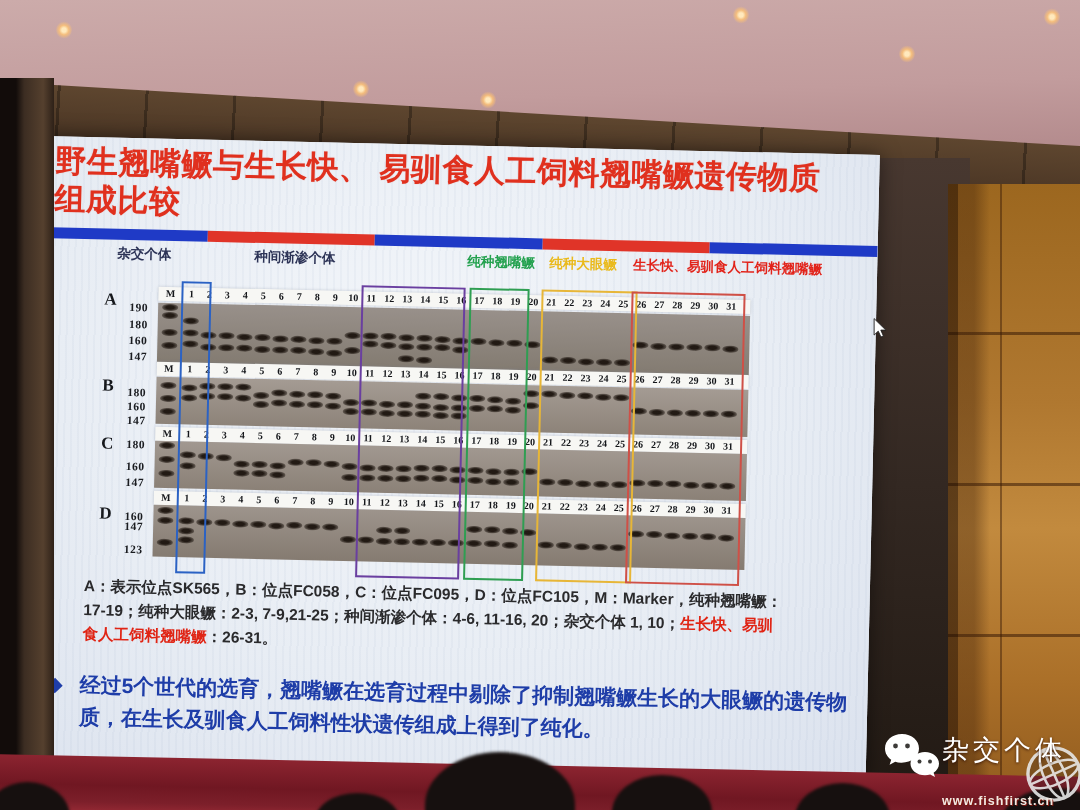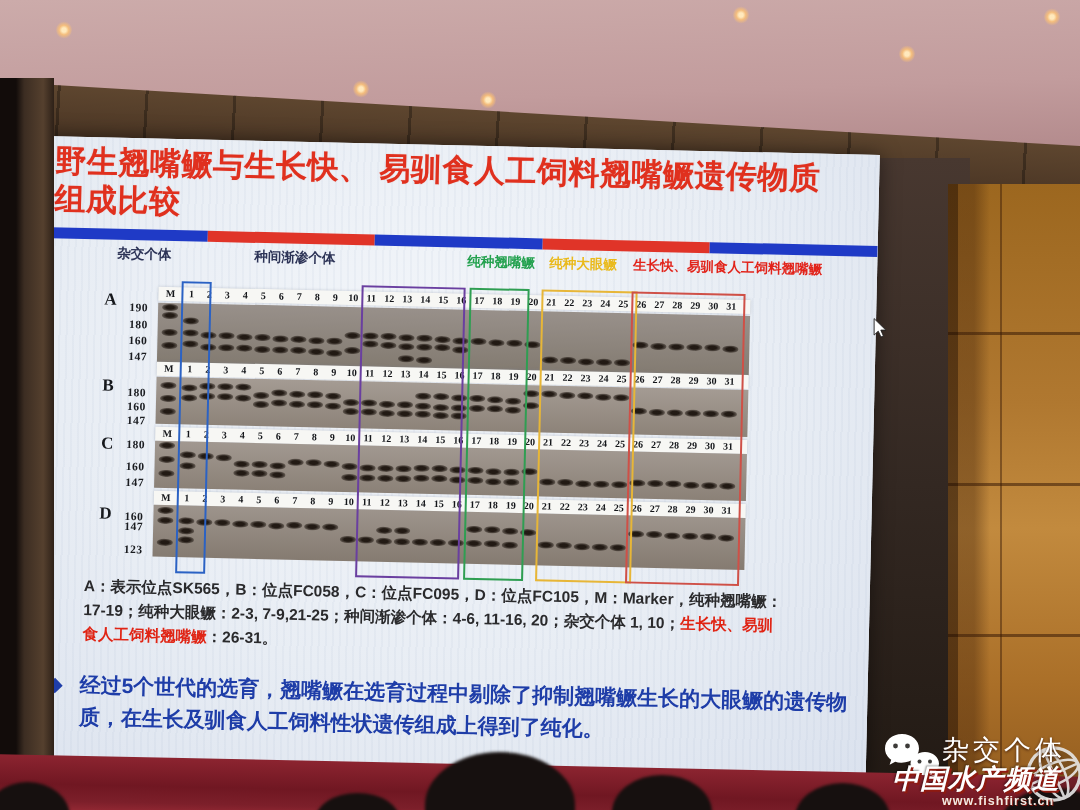--- a/index.html
+++ b/index.html
@@ -521,20 +521,19 @@
         <path d="M43 22 c-8 0-14.5 5.2-14.5 11.7 0 6.4 6.5 11.6 14.5 11.6 1.8 0 3.6-.3 5.2-.8 l4.8 2.6-1.4-4.4 c3.2-2.1 5.4-5.4 5.4-9 C57 27.2 51 22 43 22 Z"></path>
       </g>
       <g fill="#3c3a38">
         <circle cx="13.5" cy="16" r="2.4"></circle>
           <circle cx="25.5" cy="16" r="2.4"></circle>
         <circle cx="37.5" cy="31.5" r="2"></circle>
           <circle cx="48" cy="31.5" r="2"></circle>
       </g>
     </svg>
     <div class="wm-brand">杂交个体</div>
-    <div class="wm-channel">中国水产频道</div>
     <div class="wm-url">www.fishfirst.cn</div>
   </div>
 
   <svg class="cursor" width="16" height="20" viewBox="0 0 11 17">
     <path d="M0.5 0.5 L0.5 14.5 L4 11.2 L6.3 16.2 L8.4 15.2 L6.2 10.3 L10.5 10.3 Z" fill="#ffffff" stroke="#222" stroke-width="0.8"></path>
   </svg>
 </div>
 
 </body></html>

